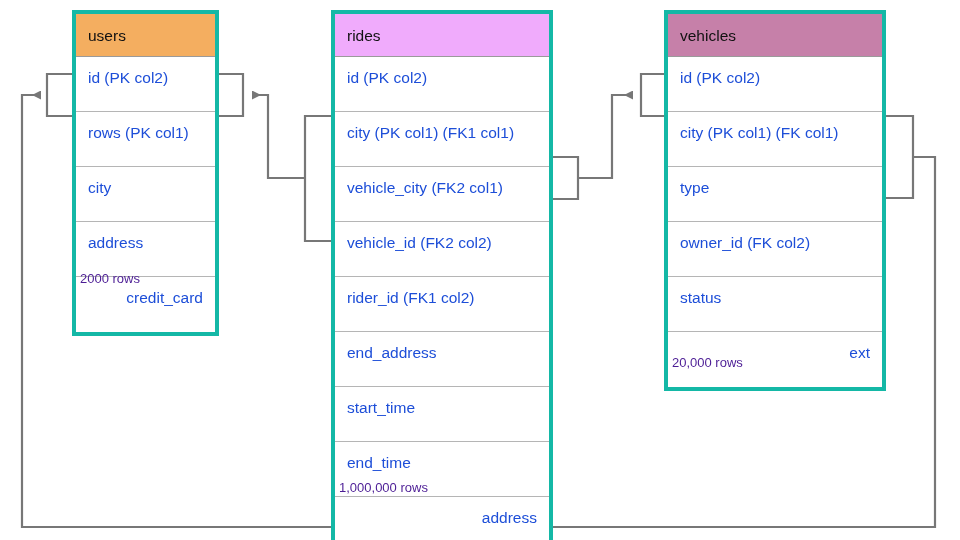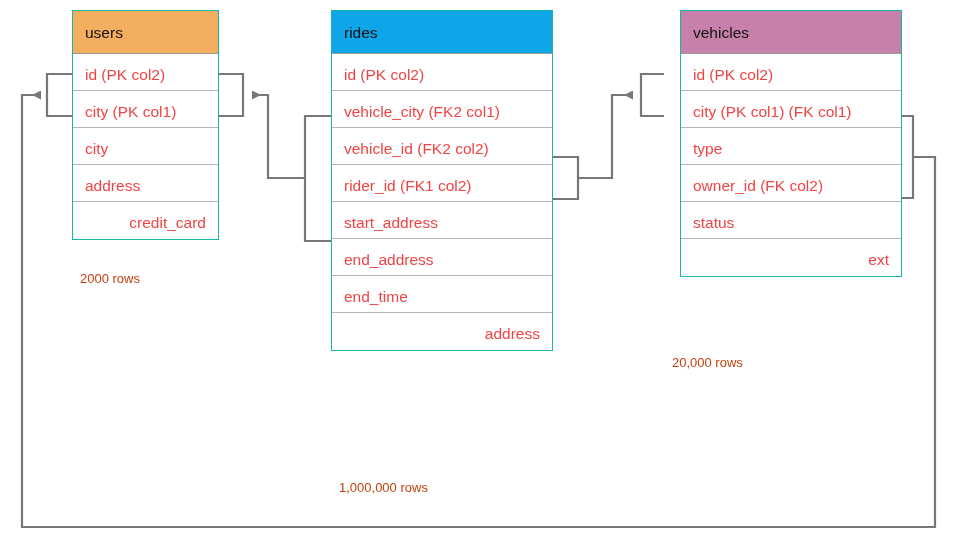--- a/index.html
+++ b/index.html
@@ -11,50 +11,50 @@
     overflow:hidden;
     position:relative;
   }
   #canvas{position:absolute;left:0;top:0;width:960px;height:540px;}
 
   .connectors{position:absolute;left:0;top:0;width:960px;height:540px;pointer-events:none;}
 
   .table{
     position:absolute;
     box-sizing:border-box;
-    border:1px solid #14b8a6;
+    border:4px solid #14b8a6;
     background:#ffffff;
   }
   .table-header{
     box-sizing:border-box;
     height:43px;
     line-height:43px;
     padding:0 12px;
     font-size:15.5px;
     color:#111111;
     border-bottom:1px solid #9a9a9a;
     white-space:nowrap;
     overflow:hidden;
   }
   .table-row{
     box-sizing:border-box;
-    height:37px;
+    height:55px;
     line-height:41.6px;
     padding:0 12px;
     font-size:15.5px;
-    color:#ef4444;
+    color:#1d4ed8;
     border-bottom:1px solid #b5b5b5;
     white-space:nowrap;
     overflow:hidden;
   }
   .table-row.last{border-bottom:none;text-align:right;}
   .row-count{
     position:absolute;
     font-size:13px;
-    color:#c2410c;
+    color:#4c1d95;
     white-space:nowrap;
   }
 </style>
 </head>
 <body>
 
 <div id="canvas">
 
   <svg class="connectors" width="960" height="540" viewBox="0 0 960 540">
     <defs>
@@ -89,43 +89,44 @@
 
       <path d="M 72 74 L 47 74 L 47 116 L 72 116"></path>
     </g>
   </svg>
 
   <div class="table" style="left:72px; top:10px; width:147px;">
     <div class="table-header" style="background:#f4ae60;">
       <span>users</span>
     </div>
     <div class="table-row">id (PK col2)</div>
-    <div class="table-row">city (PK col1)</div>
+    <div class="table-row">rows (PK col1)</div>
     <div class="table-row">city</div>
     <div class="table-row">address</div>
     <div class="table-row last">credit_card</div>
   </div>
   <div class="row-count" style="left:80px; top:271px;">2000 rows</div>
 
   <div class="table" style="left:331px; top:10px; width:222px;">
-    <div class="table-header" style="background:#0ea5e9;">
+    <div class="table-header" style="background:#f0abfc;">
       <span>rides</span>
     </div>
     <div class="table-row">id (PK col2)</div>
+    <div class="table-row">city (PK col1) (FK1 col1)</div>
     <div class="table-row">vehicle_city (FK2 col1)</div>
     <div class="table-row">vehicle_id (FK2 col2)</div>
     <div class="table-row">rider_id (FK1 col2)</div>
-    <div class="table-row">start_address</div>
     <div class="table-row">end_address</div>
+    <div class="table-row">start_time</div>
     <div class="table-row">end_time</div>
     <div class="table-row last">address</div>
   </div>
   <div class="row-count" style="left:339px; top:480px;">1,000,000 rows</div>
 
-  <div class="table" style="left:664px; top:10px; width:222px;margin-left:16px;">
+  <div class="table" style="left:664px; top:10px; width:222px;">
     <div class="table-header" style="background:#c680a9;">
       <span>vehicles</span>
     </div>
     <div class="table-row">id (PK col2)</div>
     <div class="table-row">city (PK col1) (FK col1)</div>
     <div class="table-row">type</div>
     <div class="table-row">owner_id (FK col2)</div>
     <div class="table-row">status</div>
     <div class="table-row last">ext</div>
   </div>

